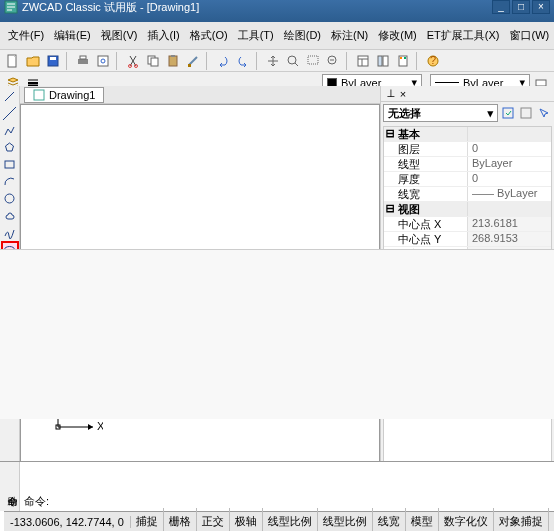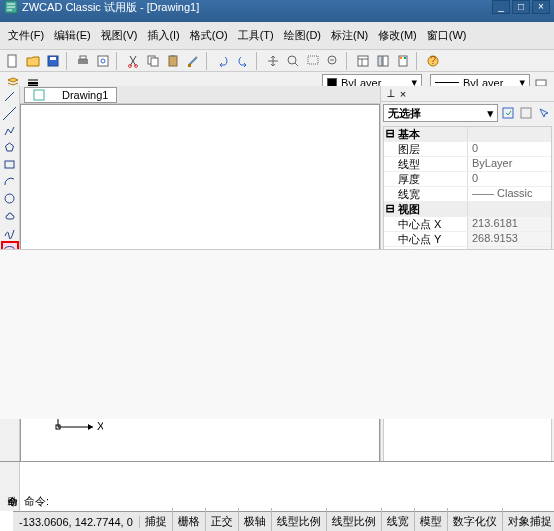--- a/index.html
+++ b/index.html
@@ -19,21 +19,21 @@
 .ltcombo{width:100px;margin-left:6px}
 .swatch{width:10px;height:10px;border:1px solid #555;margin-right:4px;background:#000}
 .main{position:absolute;top:86px;left:0;right:0;bottom:42px;display:flex}
 .leftbar{width:20px;background:#f0f0f0;border-right:1px solid #ccc;display:flex;flex-direction:column;align-items:center;padding-top:2px;gap:1px}
 .leftbar .lb{width:18px;height:16px;display:flex;align-items:center;justify-content:center;border:1px solid transparent}
 .leftbar .lb svg{width:13px;height:13px}
 .leftbar .lb.hl{border:2px solid #e00;background:#fde}
 .arrow{position:absolute;left:30px;top:176px;pointer-events:none}
 .center{flex:1;display:flex;flex-direction:column;min-width:0}
 .doctab{height:18px;background:#e8e8e8;display:flex;align-items:center;padding:0 4px;border-bottom:1px solid #ccc}
-.doctab .dtab{background:#fff;border:1px solid #999;padding:0 8px;height:16px;display:flex;align-items:center;gap:17px}
+.doctab .dtab{background:#fff;border:1px solid #999;padding:0 8px;height:16px;display:flex;align-items:center;gap:4px}
 .canvas{flex:1;background:#fff;position:relative;border:1px solid #999;min-height:140px}
 .ucs{position:absolute;left:22px;bottom:28px}
 .modeltabs{height:18px;background:#e8e8e8;display:flex;align-items:center;border-top:1px solid #ccc}
 .modeltabs .nav{width:14px;height:14px;border:1px solid #999;background:#fff;text-align:center;line-height:12px;font-size:9px;margin-left:1px}
 .modeltabs .tab{padding:0 6px;border:1px solid #999;border-bottom:none;background:#fff;margin-left:1px;font-size:10px}
 .modeltabs .tab.act{background:#eee}
 .modeltabs .sbar{flex:1;height:12px;background:#ddd;margin:0 2px;position:relative}
 .modeltabs .thumb{position:absolute;height:12px;background:#aaa}
 .rightpanel{width:174px;background:#f0f0f0;border-left:1px solid #ccc;display:flex;flex-direction:column}
 .rhead{height:16px;display:flex;align-items:center;padding:0 4px;border-bottom:1px solid #ccc}
@@ -45,21 +45,21 @@
 .propgrid{flex:1;background:#fff;border:1px solid #ccc;margin:2px;overflow:auto;font-size:10px}
 .prow{display:flex;height:15px;border-bottom:1px solid #eee}
 .prow.grp{background:#eee;font-weight:bold}
 .prow .exp{width:12px;text-align:center}
 .prow .k{width:72px;padding-left:2px;border-right:1px solid #ddd;white-space:nowrap;overflow:hidden}
 .prow .v{flex:1;padding-left:4px;color:#666;white-space:nowrap;overflow:hidden}
 .prow .v.ro{background:#f4f4f4}
 .cmdarea{position:absolute;left:0;right:0;bottom:20px;height:50px;background:#fff;border-top:1px solid #999;display:flex}
 .cmdside{width:20px;background:#f0f0f0;border-right:1px solid #ccc;writing-mode:vertical-rl;text-align:center;font-size:10px;padding-top:2px}
 .cmdtext{flex:1;padding:2px 4px;font-family:monospace;font-size:11px;display:flex;flex-direction:column;justify-content:flex-end}
-.statusbar{position:absolute;left:13px;right:0;bottom:0;height:20px;background:#e8e8e8;border-top:1px solid #999;display:flex;align-items:center;font-size:10px}
+.statusbar{position:absolute;left:4px;right:0;bottom:0;height:20px;background:#e8e8e8;border-top:1px solid #999;display:flex;align-items:center;font-size:10px}
 .statusbar .coords{padding:0 6px;border-right:1px solid #bbb;width:150px;white-space:nowrap}
 .statusbar .sbtn{padding:0 5px;border-right:1px solid #bbb;height:28px;display:flex;align-items:center;white-space:nowrap}
 .lowergap{position:absolute;left:0;right:0;bottom:70px;height:170px;background:#f8f8f8;border-top:1px solid #ccc}
 </style>
 </head>
 <body>
 
 <div class="titlebar">
   <span class="icon">
     <svg viewBox="0 0 14 14">
@@ -76,20 +76,21 @@
 <div class="menubar">
   <span class="mitem">文件(F)</span>
   <span class="mitem">编辑(E)</span>
   <span class="mitem">视图(V)</span>
   <span class="mitem">插入(I)</span>
   <span class="mitem">格式(O)</span>
   <span class="mitem">工具(T)</span>
   <span class="mitem">绘图(D)</span>
   <span class="mitem">标注(N)</span>
   <span class="mitem">修改(M)</span>
+  <span class="mitem">ET扩展工具(X)</span>
   <span class="mitem">窗口(W)</span>
 
 </div>
 
 <div class="toolbar">
   <span class="tbtn">
       <svg viewBox="0 0 14 14">
         <rect x="2" y="1" width="8" height="12" fill="#fff" stroke="#666"></rect>
         <path d="M8 1l2 2H8z" fill="#ccc"></path>
       </svg>
@@ -422,21 +423,21 @@
           <span class="v">ByLayer</span>
         </div>
         <div class="prow">
           <span class="exp"></span>
           <span class="k">厚度</span>
           <span class="v">0</span>
         </div>
         <div class="prow">
           <span class="exp"></span>
           <span class="k">线宽</span>
-          <span class="v">—— Classic</span>
+          <span class="v">—— ByLayer</span>
         </div>
         <div class="prow grp">
           <span class="exp">⊟</span>
           <span class="k">视图</span>
           <span class="v"></span>
         </div>
         <div class="prow">
           <span class="exp"></span>
           <span class="k">中心点 X</span>
           <span class="v ro">213.6181</span>

